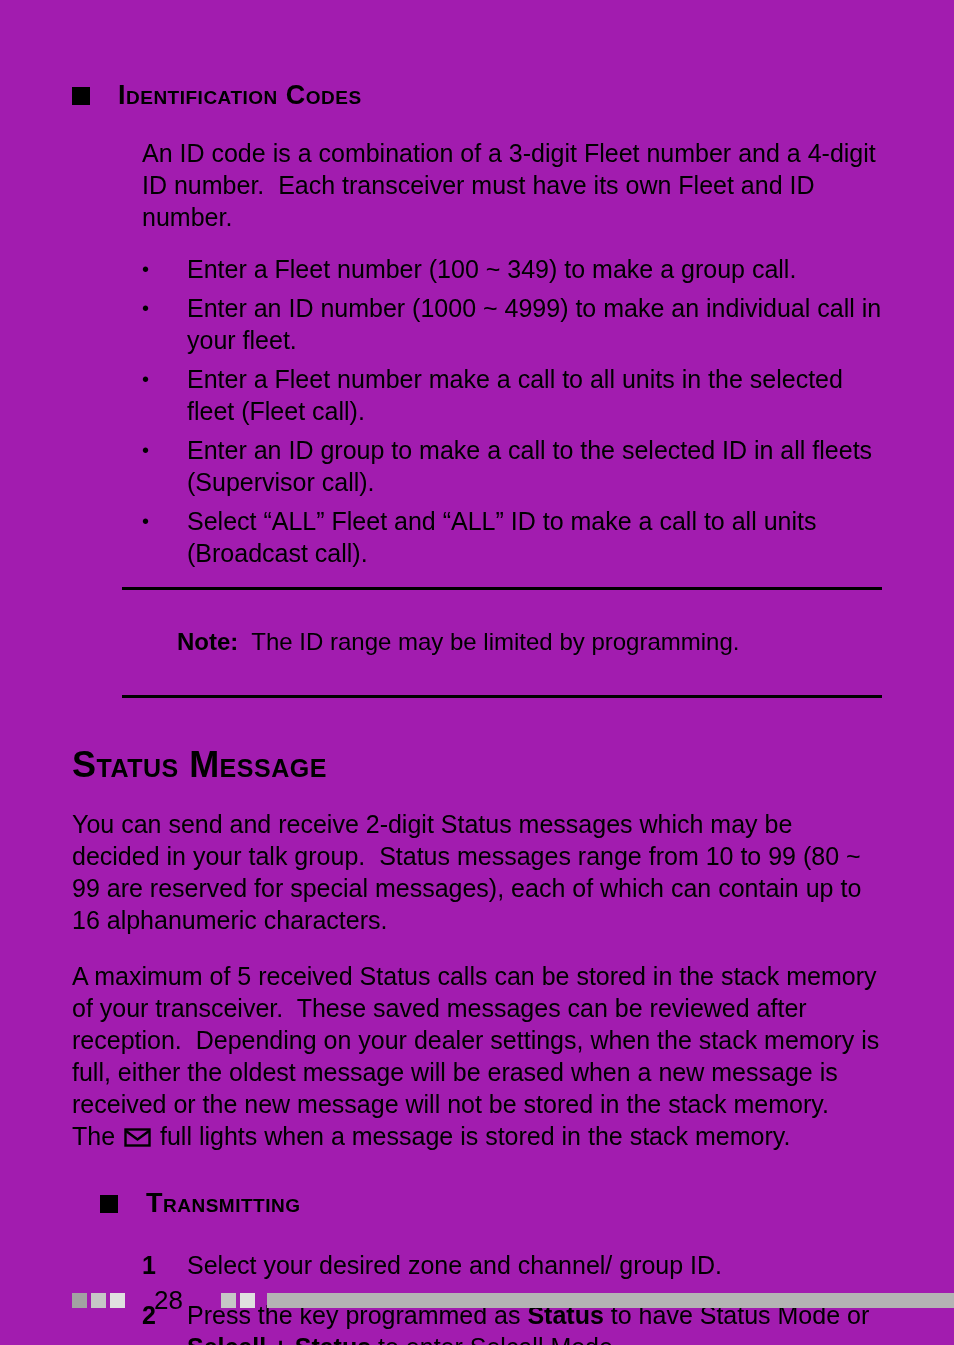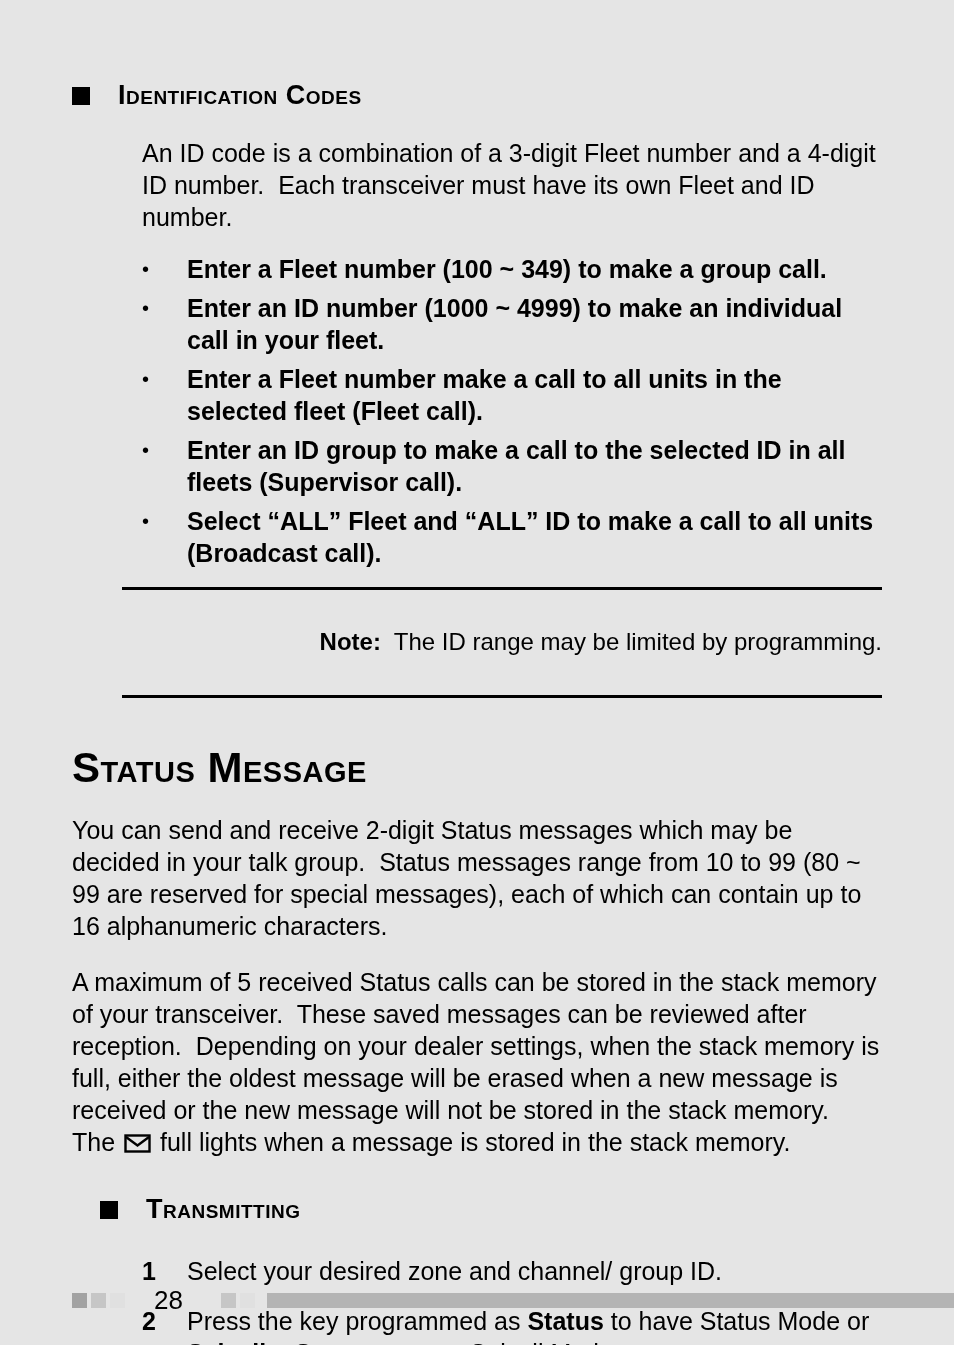--- a/index.html
+++ b/index.html
@@ -6,21 +6,21 @@
   html, body { background: #ffffff; }
   body {
     font-family: "Liberation Sans", sans-serif;
     color: #000;
     width: 954px;
   }
   .page {
     position: relative;
     width: 954px;
     height: 1345px;
-    background: #e5e5e5;
+    background: #a21caf;
     padding: 80px 72px 0 72px;
     overflow: hidden;
   }
   .pre { white-space: pre-wrap; }
   .b { font-weight: bold; }
 
   
   .h2 {
     display: flex;
     align-items: center;
@@ -31,21 +31,21 @@
   .sq {
     width: 18px;
     height: 18px;
     background: #000;
     display: inline-block;
     margin-right: 28px;
     flex: 0 0 auto;
   }
   .sc { font-variant: small-caps; letter-spacing: 0.5px; }
   .h1 {
-    font-size: 42px;
+    font-size: 36px;
     font-weight: bold;
     margin: 46px 0 22px 0;
   }
 
   
   .indent1 { margin-left: 70px; }
   .para {
     font-size: 25px;
     line-height: 32px;
     margin-bottom: 14px;
@@ -59,32 +59,31 @@
     display: flex;
     font-size: 25px;
     line-height: 32px;
     margin-bottom: 7px;
   }
   .dot {
     flex: 0 0 45px;
     font-size: 20px;
     line-height: 32px;
   }
-  .btext { flex: 1; font-weight: bold; }
+  .btext { flex: 1; }
 
   
   .note {
     margin-left: 50px;
     margin-top: 18px;
     border-top: 3px solid #000;
     border-bottom: 3px solid #000;
     padding: 7px 0 8px 15px;
     font-size: 24px;
     line-height: 30px;
-    text-align: right;
   }
 
   
   .mail {
     display: inline-block;
     vertical-align: -2px;
     margin: 0 2px;
   }
   .mail svg { display: block; }
 

